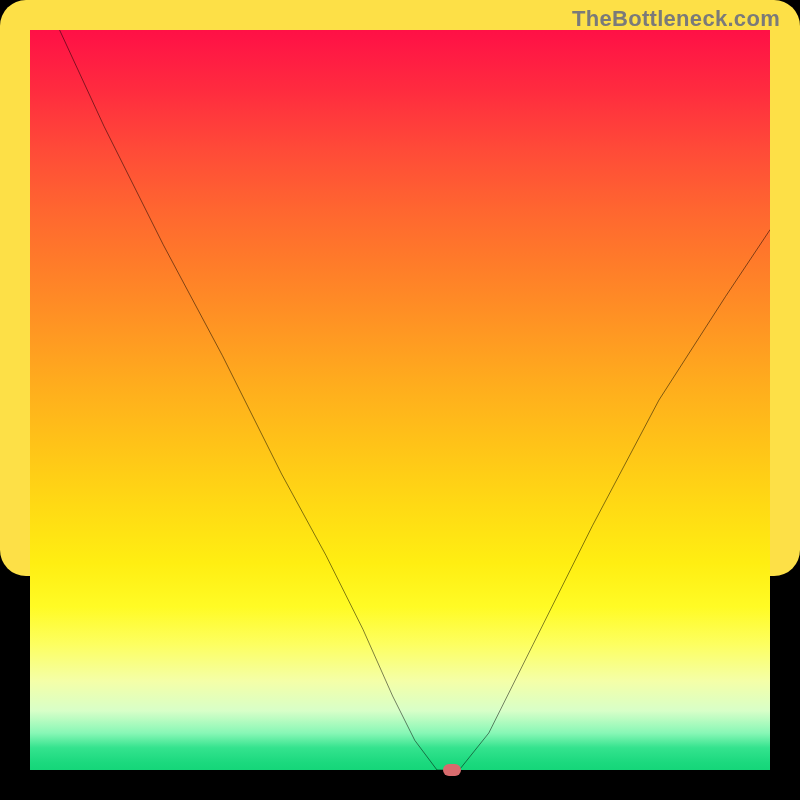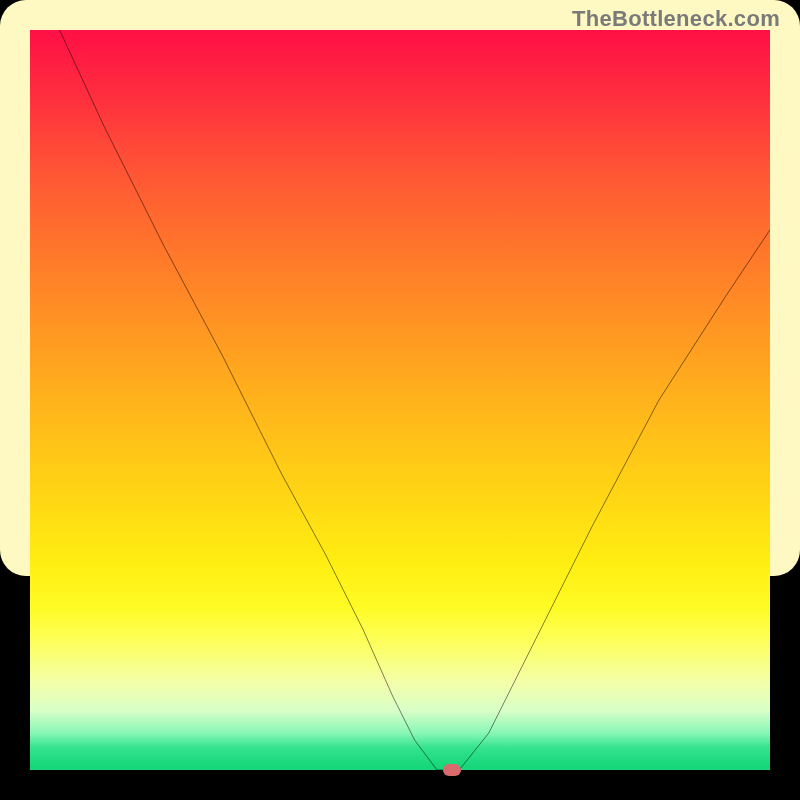--- a/index.html
+++ b/index.html
@@ -8,21 +8,21 @@
     width: 800px;
     height: 800px;
     background: #000000;
     font-family: Arial, Helvetica, sans-serif;
     overflow: hidden;
   }
   .container {
     position: relative;
     width: 800px;
     height: 576px;
-    background: #fef9c3;
+    background: #fde047;
     border-radius: 26px;
   }
   .watermark {
     position: absolute;
     top: 6px;
     right: 20px;
     font-size: 22px;
     font-weight: 600;
     color: #7a7a7a;
     letter-spacing: 0.3px;

